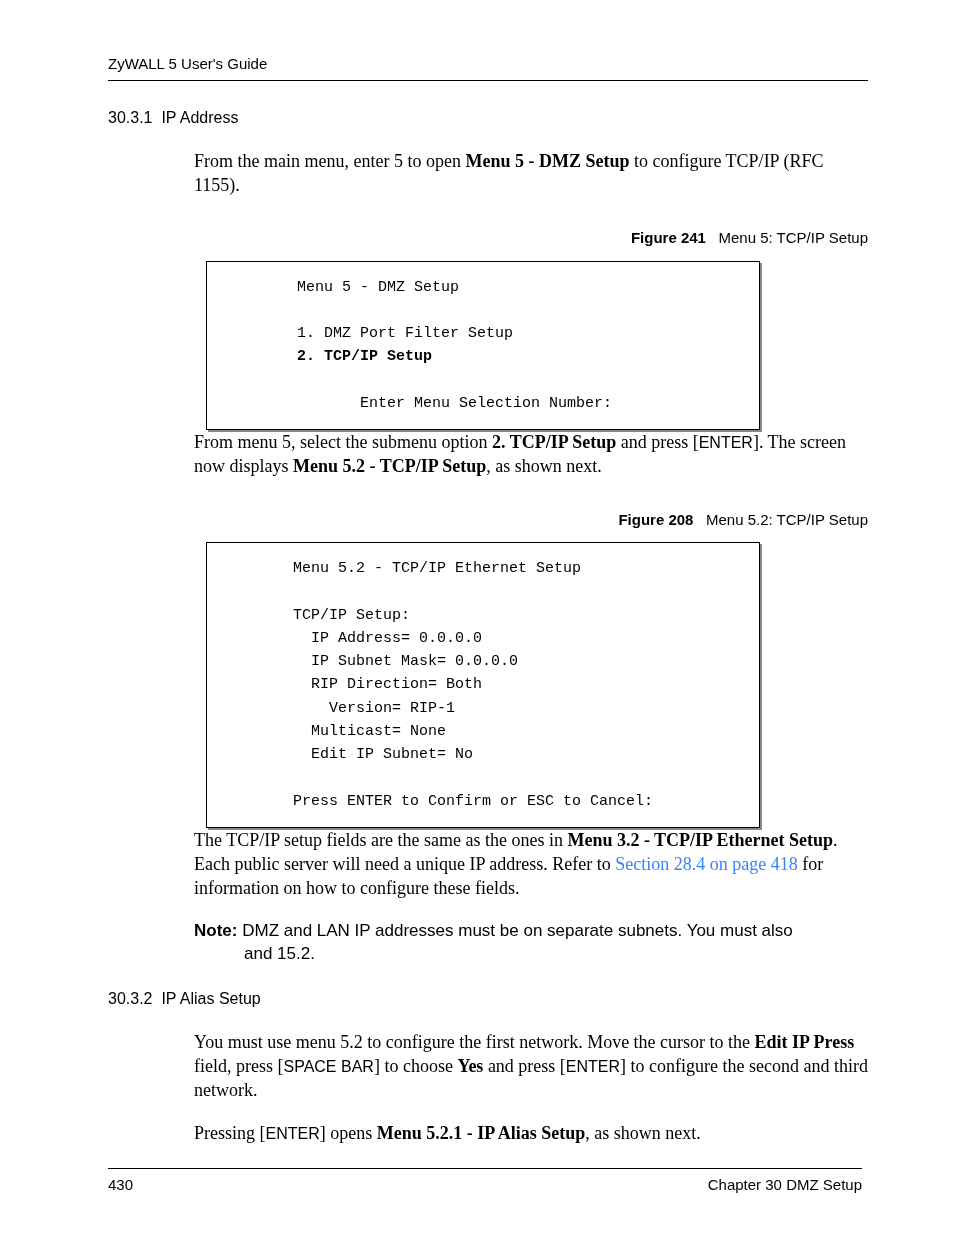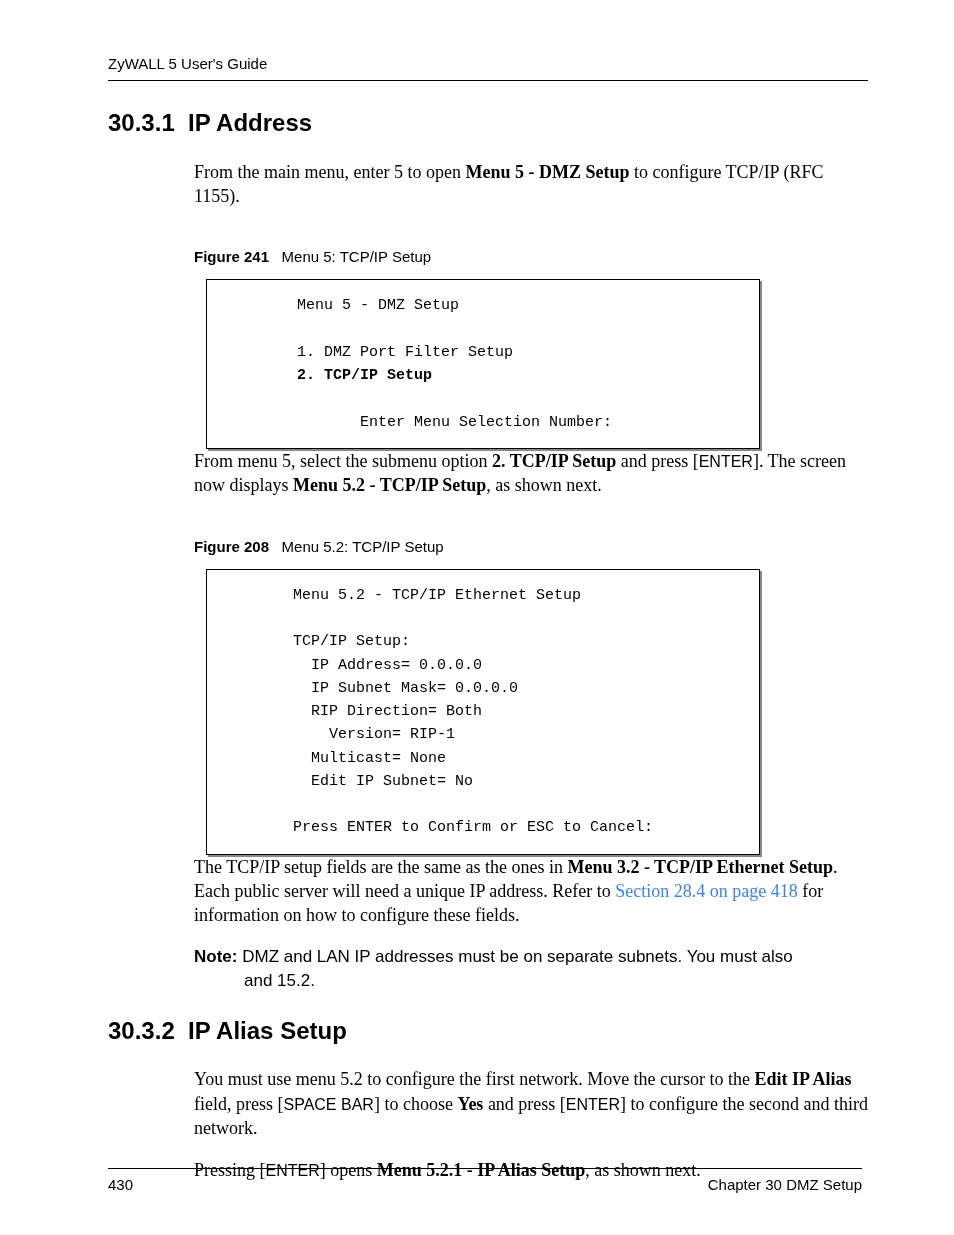--- a/index.html
+++ b/index.html
@@ -23,33 +23,34 @@
     font-size: 15px;
     color: #000;
     padding-bottom: 6px;
   }
   .running-head-rule {
     border-top: 1.5px solid #000;
     margin: 0 0 26px 0;
   }
   .h2 {
     font-family: Arial, Helvetica, sans-serif;
-    font-weight: bold;
-    font-size: 24px;
+    font-weight: normal;
+    font-size: 16px;
     margin: 22px 0 20px 0;
   }
   .body-para {
     margin: 0 0 18px 0;
     padding-left: 86px;
   }
   .fig-caption {
     font-family: Arial, Helvetica, sans-serif;
     font-size: 15px;
     padding-left: 86px;
-    margin: 39px 0 12px 0;
+    margin: 31px 0 12px 0;
+    text-align: right;
   }
   .fig-caption .label { font-weight: bold; }
   .fig-box {
     margin-left: 98px;
     border: 1px solid #000;
     box-shadow: 2px 2px 0 #888;
     padding: 14px 18px 14px 90px;
     font-family: "Courier New", Courier, monospace;
     font-size: 15px;
     line-height: 1.55;
@@ -143,21 +144,21 @@
   <div class="note">
     <span class="note-label">Note:</span>&nbsp;<span>DMZ and LAN IP addresses must be on separate subnets. You must also</span>
     <span class="note-indent">and 15.2.</span>
   </div>
 
   <div class="h2">
     <span>30.3.2</span>&nbsp;&nbsp;<span>IP Alias Setup</span>
   </div>
 
   <p class="body-para">
-    <span>You must use menu 5.2 to configure the first network. Move the cursor to the </span><span class="bold">Edit IP Alias</span><span> field, press [</span><span class="smallcaps-key">SPACE BAR</span><span>] to choose </span><span class="bold">Yes</span><span> and press [</span><span class="smallcaps-key">ENTER</span><span>] to configure the second and third network.</span>
+    <span>You must use menu 5.2 to configure the first network. Move the cursor to the </span><span class="bold">Edit IP Press</span><span> field, press [</span><span class="smallcaps-key">SPACE BAR</span><span>] to choose </span><span class="bold">Yes</span><span> and press [</span><span class="smallcaps-key">ENTER</span><span>] to configure the second and third network.</span>
   </p>
 
   <p class="body-para">
     <span>Pressing [</span><span class="smallcaps-key">ENTER</span><span>] opens </span><span class="bold">Menu 5.2.1 - IP Alias Setup</span><span>, as shown next.</span>
   </p>
 
   <div class="footer">
     <span>430</span>
     <span>Chapter 30 DMZ Setup</span>
   </div>

